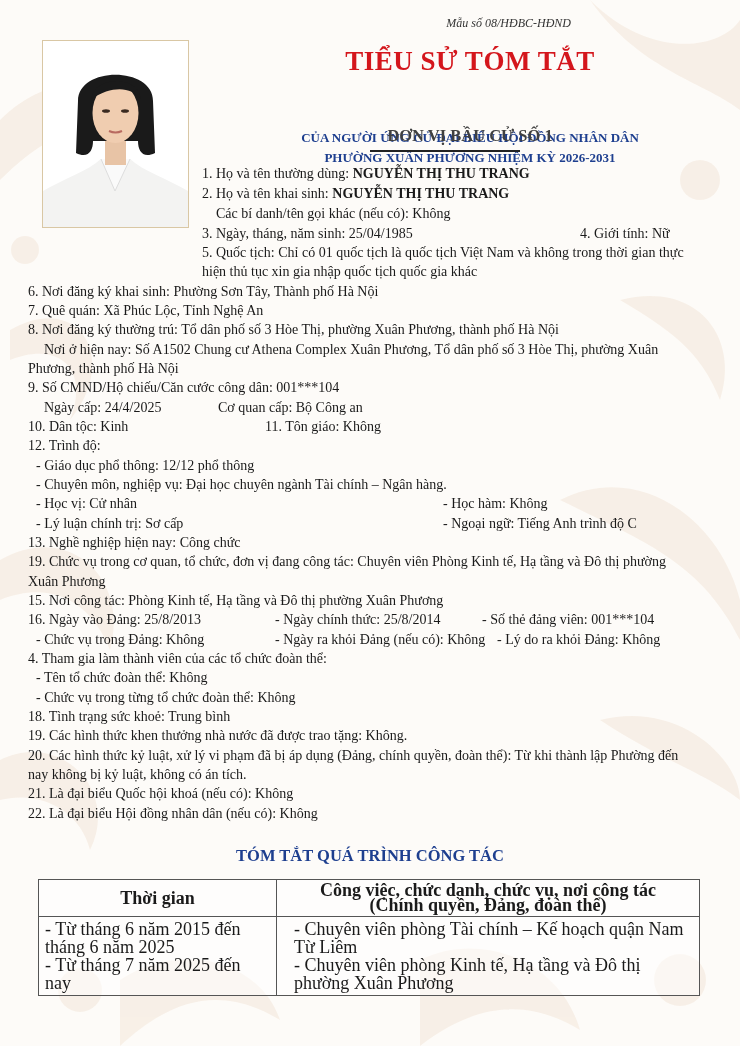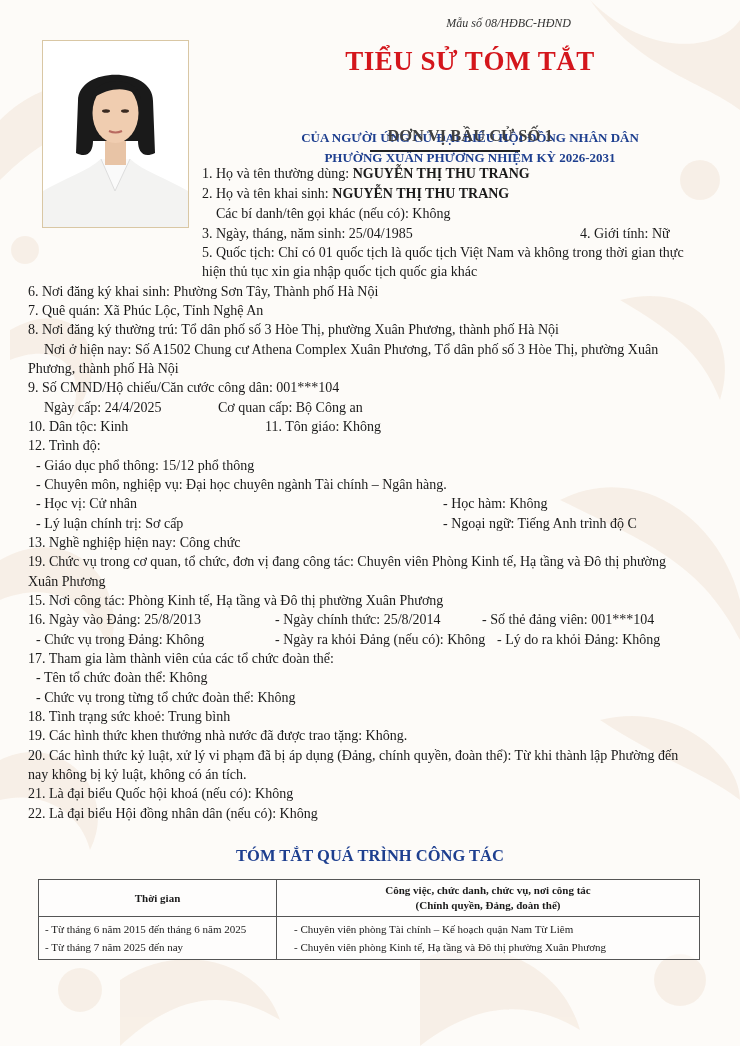--- a/index.html
+++ b/index.html
@@ -34,21 +34,21 @@
   .line {
     position: absolute; font-size: 14px; line-height: 19px; white-space: nowrap;
   }
   b.name { font-weight: bold; }
   .section-title {
     position: absolute; left: 0; width: 740px; top: 846px; text-align: center;
     font-weight: bold; font-size: 16.5px; color: #1e3f8f;
   }
   table.work {
     position: absolute; left: 38px; top: 879px; width: 662px;
-    border-collapse: collapse; font-size: 11px; background: rgba(255,255,255,0.5);
+    border-collapse: collapse; font-size: 18px; background: rgba(255,255,255,0.5);
   }
   table.work td, table.work th {
     border: 1px solid #555; padding: 1px 6px; vertical-align: middle;
   }
   table.work th { font-weight: bold; text-align: center; height: 34px; line-height: 15px; }
   table.work td { line-height: 18px; }
 </style>
 </head>
 <body>
 
@@ -122,37 +122,37 @@
   <div class="line" style="left:28px; top:320px;">8. Nơi đăng ký thường trú: Tổ dân phố số 3 Hòe Thị, phường Xuân Phương, thành phố Hà Nội</div>
   <div class="line" style="left:44px; top:340px;">Nơi ở hiện nay: Số A1502 Chung cư Athena Complex Xuân Phương, Tổ dân phố số 3 Hòe Thị, phường Xuân</div>
   <div class="line" style="left:28px; top:359px;">Phương, thành phố Hà Nội</div>
 
   <div class="line" style="left:28px; top:378px;">9. Số CMND/Hộ chiếu/Căn cước công dân: 001***104</div>
   <div class="line" style="left:44px; top:398px;">Ngày cấp: 24/4/2025</div>
   <div class="line" style="left:218px; top:398px;">Cơ quan cấp: Bộ Công an</div>
   <div class="line" style="left:28px; top:417px;">10. Dân tộc: Kinh</div>
   <div class="line" style="left:265px; top:417px;">11. Tôn giáo: Không</div>
   <div class="line" style="left:28px; top:436px;">12. Trình độ:</div>
-  <div class="line" style="left:36px; top:456px;">- Giáo dục phổ thông: 15/12 phổ thông</div>
+  <div class="line" style="left:36px; top:456px;">- Giáo dục phổ thông: 12/12 phổ thông</div>
   <div class="line" style="left:36px; top:475px;">- Chuyên môn, nghiệp vụ: Đại học chuyên ngành Tài chính – Ngân hàng.</div>
   <div class="line" style="left:36px; top:494px;">- Học vị: Cử nhân</div>
   <div class="line" style="left:443px; top:494px;">- Học hàm: Không</div>
   <div class="line" style="left:36px; top:514px;">- Lý luận chính trị: Sơ cấp</div>
   <div class="line" style="left:443px; top:514px;">- Ngoại ngữ: Tiếng Anh trình độ C</div>
   <div class="line" style="left:28px; top:533px;">13. Nghề nghiệp hiện nay: Công chức</div>
   <div class="line" style="left:28px; top:552px;">19. Chức vụ trong cơ quan, tổ chức, đơn vị đang công tác: Chuyên viên Phòng Kinh tế, Hạ tầng và Đô thị phường</div>
   <div class="line" style="left:28px; top:572px;">Xuân Phương</div>
   <div class="line" style="left:28px; top:591px;">15. Nơi công tác: Phòng Kinh tế, Hạ tầng và Đô thị phường Xuân Phương</div>
   <div class="line" style="left:28px; top:610px;">16. Ngày vào Đảng: 25/8/2013</div>
   <div class="line" style="left:275px; top:610px;">- Ngày chính thức: 25/8/2014</div>
   <div class="line" style="left:482px; top:610px;">- Số thẻ đảng viên: 001***104</div>
   <div class="line" style="left:36px; top:630px;">- Chức vụ trong Đảng: Không</div>
   <div class="line" style="left:275px; top:630px;">- Ngày ra khỏi Đảng (nếu có): Không</div>
   <div class="line" style="left:497px; top:630px;">- Lý do ra khỏi Đảng: Không</div>
-  <div class="line" style="left:28px; top:649px;">17. Tham gia làm thành viên của các tổ chức đoàn thể:</div>
+  <div class="line" style="left:28px; top:649px;">4. Tham gia làm thành viên của các tổ chức đoàn thể:</div>
   <div class="line" style="left:36px; top:668px;">- Tên tổ chức đoàn thể: Không</div>
   <div class="line" style="left:36px; top:688px;">- Chức vụ trong từng tổ chức đoàn thể: Không</div>
   <div class="line" style="left:28px; top:707px;text-align:right;">18. Tình trạng sức khoẻ: Trung bình</div>
   <div class="line" style="left:28px; top:726px;">19. Các hình thức khen thưởng nhà nước đã được trao tặng: Không.</div>
   <div class="line" style="left:28px; top:746px;">20. Các hình thức kỷ luật, xử lý vi phạm đã bị áp dụng (Đảng, chính quyền, đoàn thể): Từ khi thành lập Phường đến</div>
   <div class="line" style="left:28px; top:765px;">nay không bị kỷ luật, không có án tích.</div>
   <div class="line" style="left:28px; top:784px;">21. Là đại biểu Quốc hội khoá (nếu có): Không</div>
   <div class="line" style="left:28px; top:804px;">22. Là đại biểu Hội đồng nhân dân (nếu có): Không</div>
 
   <div class="section-title">TÓM TẮT QUÁ TRÌNH CÔNG TÁC</div>

